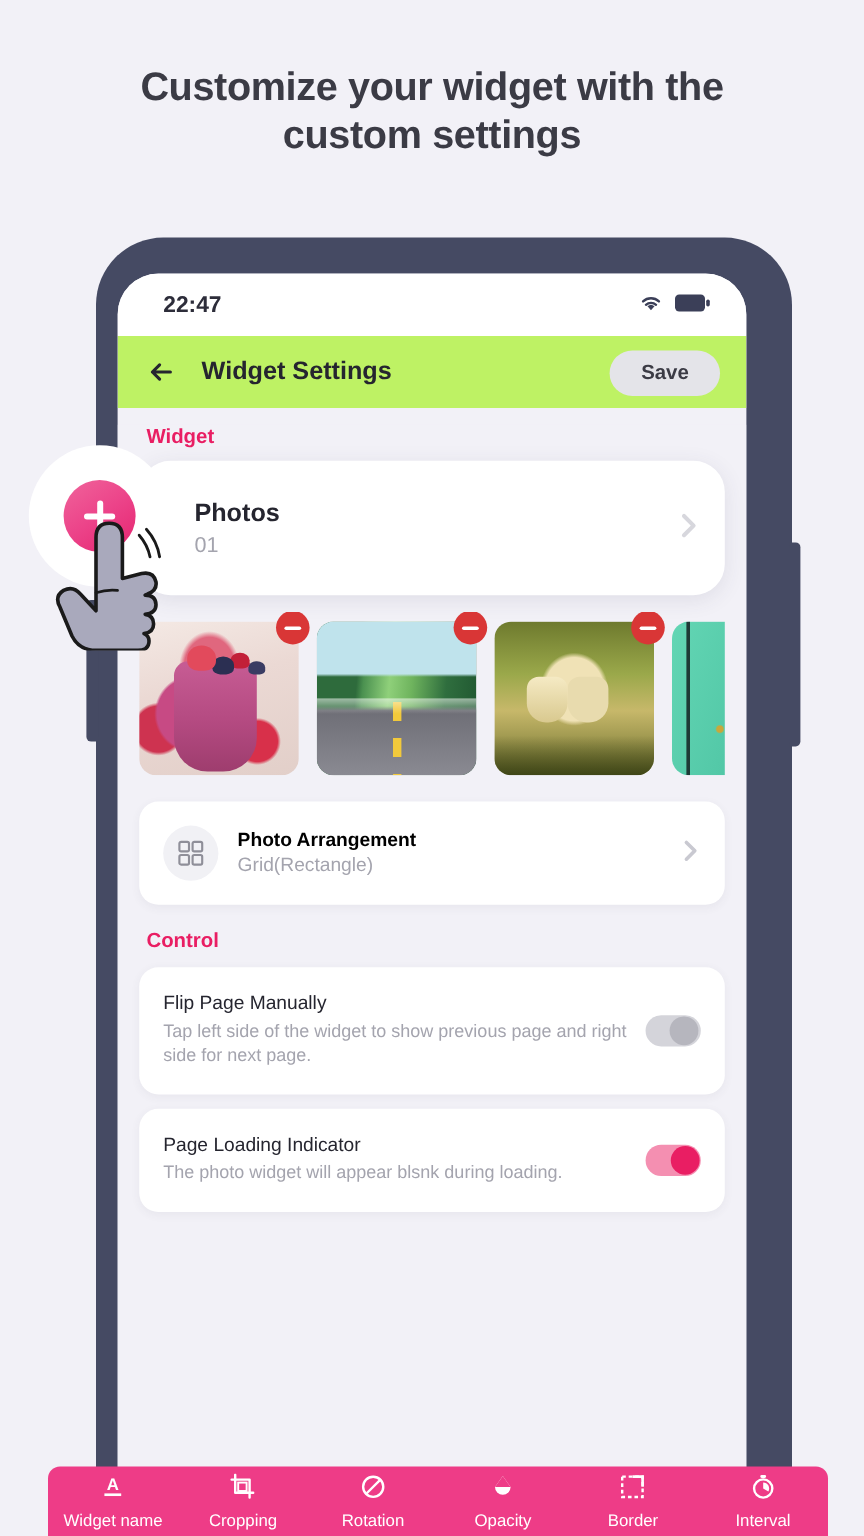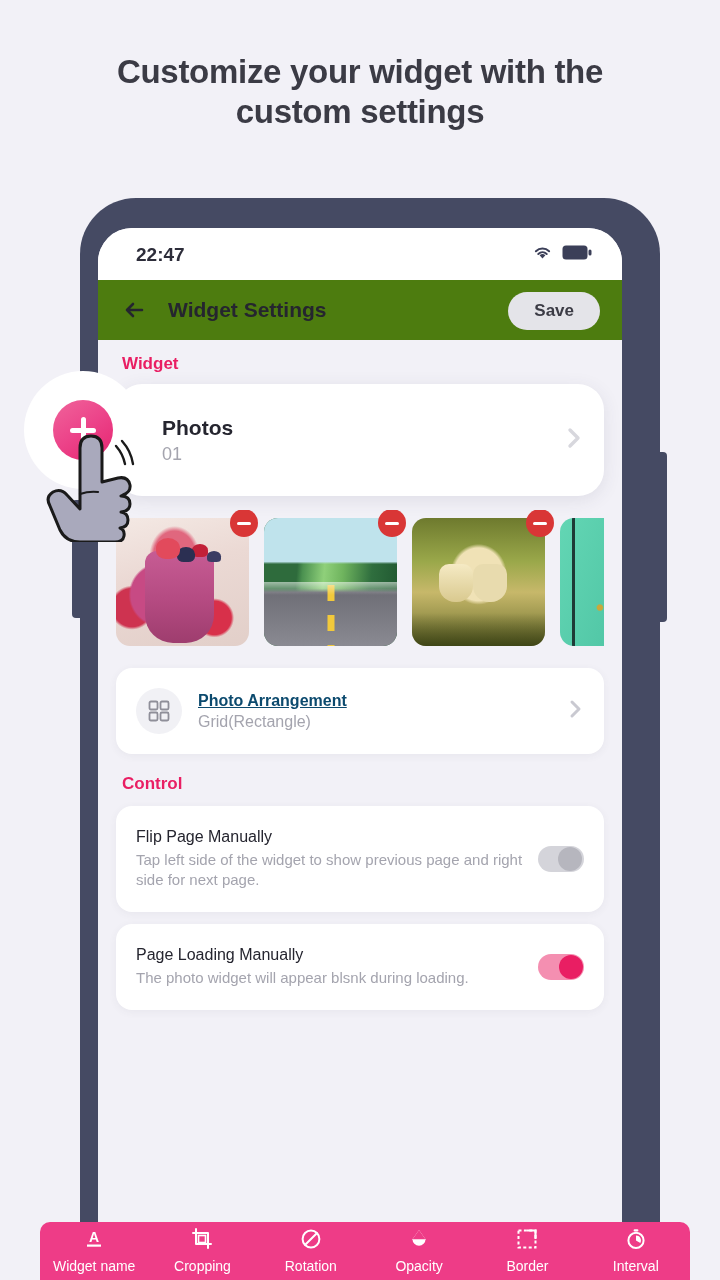--- a/index.html
+++ b/index.html
@@ -106,21 +106,21 @@
     top: 16px;
     display: flex;
     align-items: center;
     gap: 9px;
   }
 
   
   .navbar {
     position: relative;
     height: 60px;
-    background: #4d7c0f;
+    background: #bef264;
     display: flex;
     align-items: center;
     padding: 0 22px 0 22px;
   }
   .back-arrow { width: 30px; height: 30px; display:block; }
   .nav-title {
     margin-left: 18px;
     font-size: 21px;
     font-weight: bold;
     color: #25252F;
@@ -315,21 +315,21 @@
     padding: 0 20px;
   }
   .arrange-icon {
     width: 46px; height: 46px;
     border-radius: 50%;
     background: #F1F1F5;
     display: flex; align-items: center; justify-content: center;
     flex: 0 0 auto;
   }
   .arrange-text { margin-left: 16px; }
-  .arrange-title { font-size: 16px; font-weight: bold; color: #0c4a6e; text-decoration: underline; }
+  .arrange-title { font-size: 16px; font-weight: bold; color: #000000; }
   .arrange-sub { font-size: 16px; color: #A4A4AE; margin-top: 3px; }
 
   
   .toggle-card {
     margin-top: 12px;
     padding: 22px 20px;
     display: flex;
     align-items: center;
   }
   .toggle-text { flex: 1; padding-right: 14px; }
@@ -519,21 +519,21 @@
         <div class="toggle-title">Flip Page Manually</div>
         <div class="toggle-desc">Tap left side of the widget to show previous page and right side for next page.</div>
       </div>
       <span class="switch off">
           <span class="knob"></span>
         </span>
     </div>
 
     <div class="card toggle-card">
       <div class="toggle-text">
-        <div class="toggle-title">Page Loading Manually</div>
+        <div class="toggle-title">Page Loading Indicator</div>
         <div class="toggle-desc">The photo widget will appear blsnk during loading.</div>
       </div>
       <span class="switch on">
           <span class="knob"></span>
         </span>
     </div>
 
   </div>
 </div>
 

